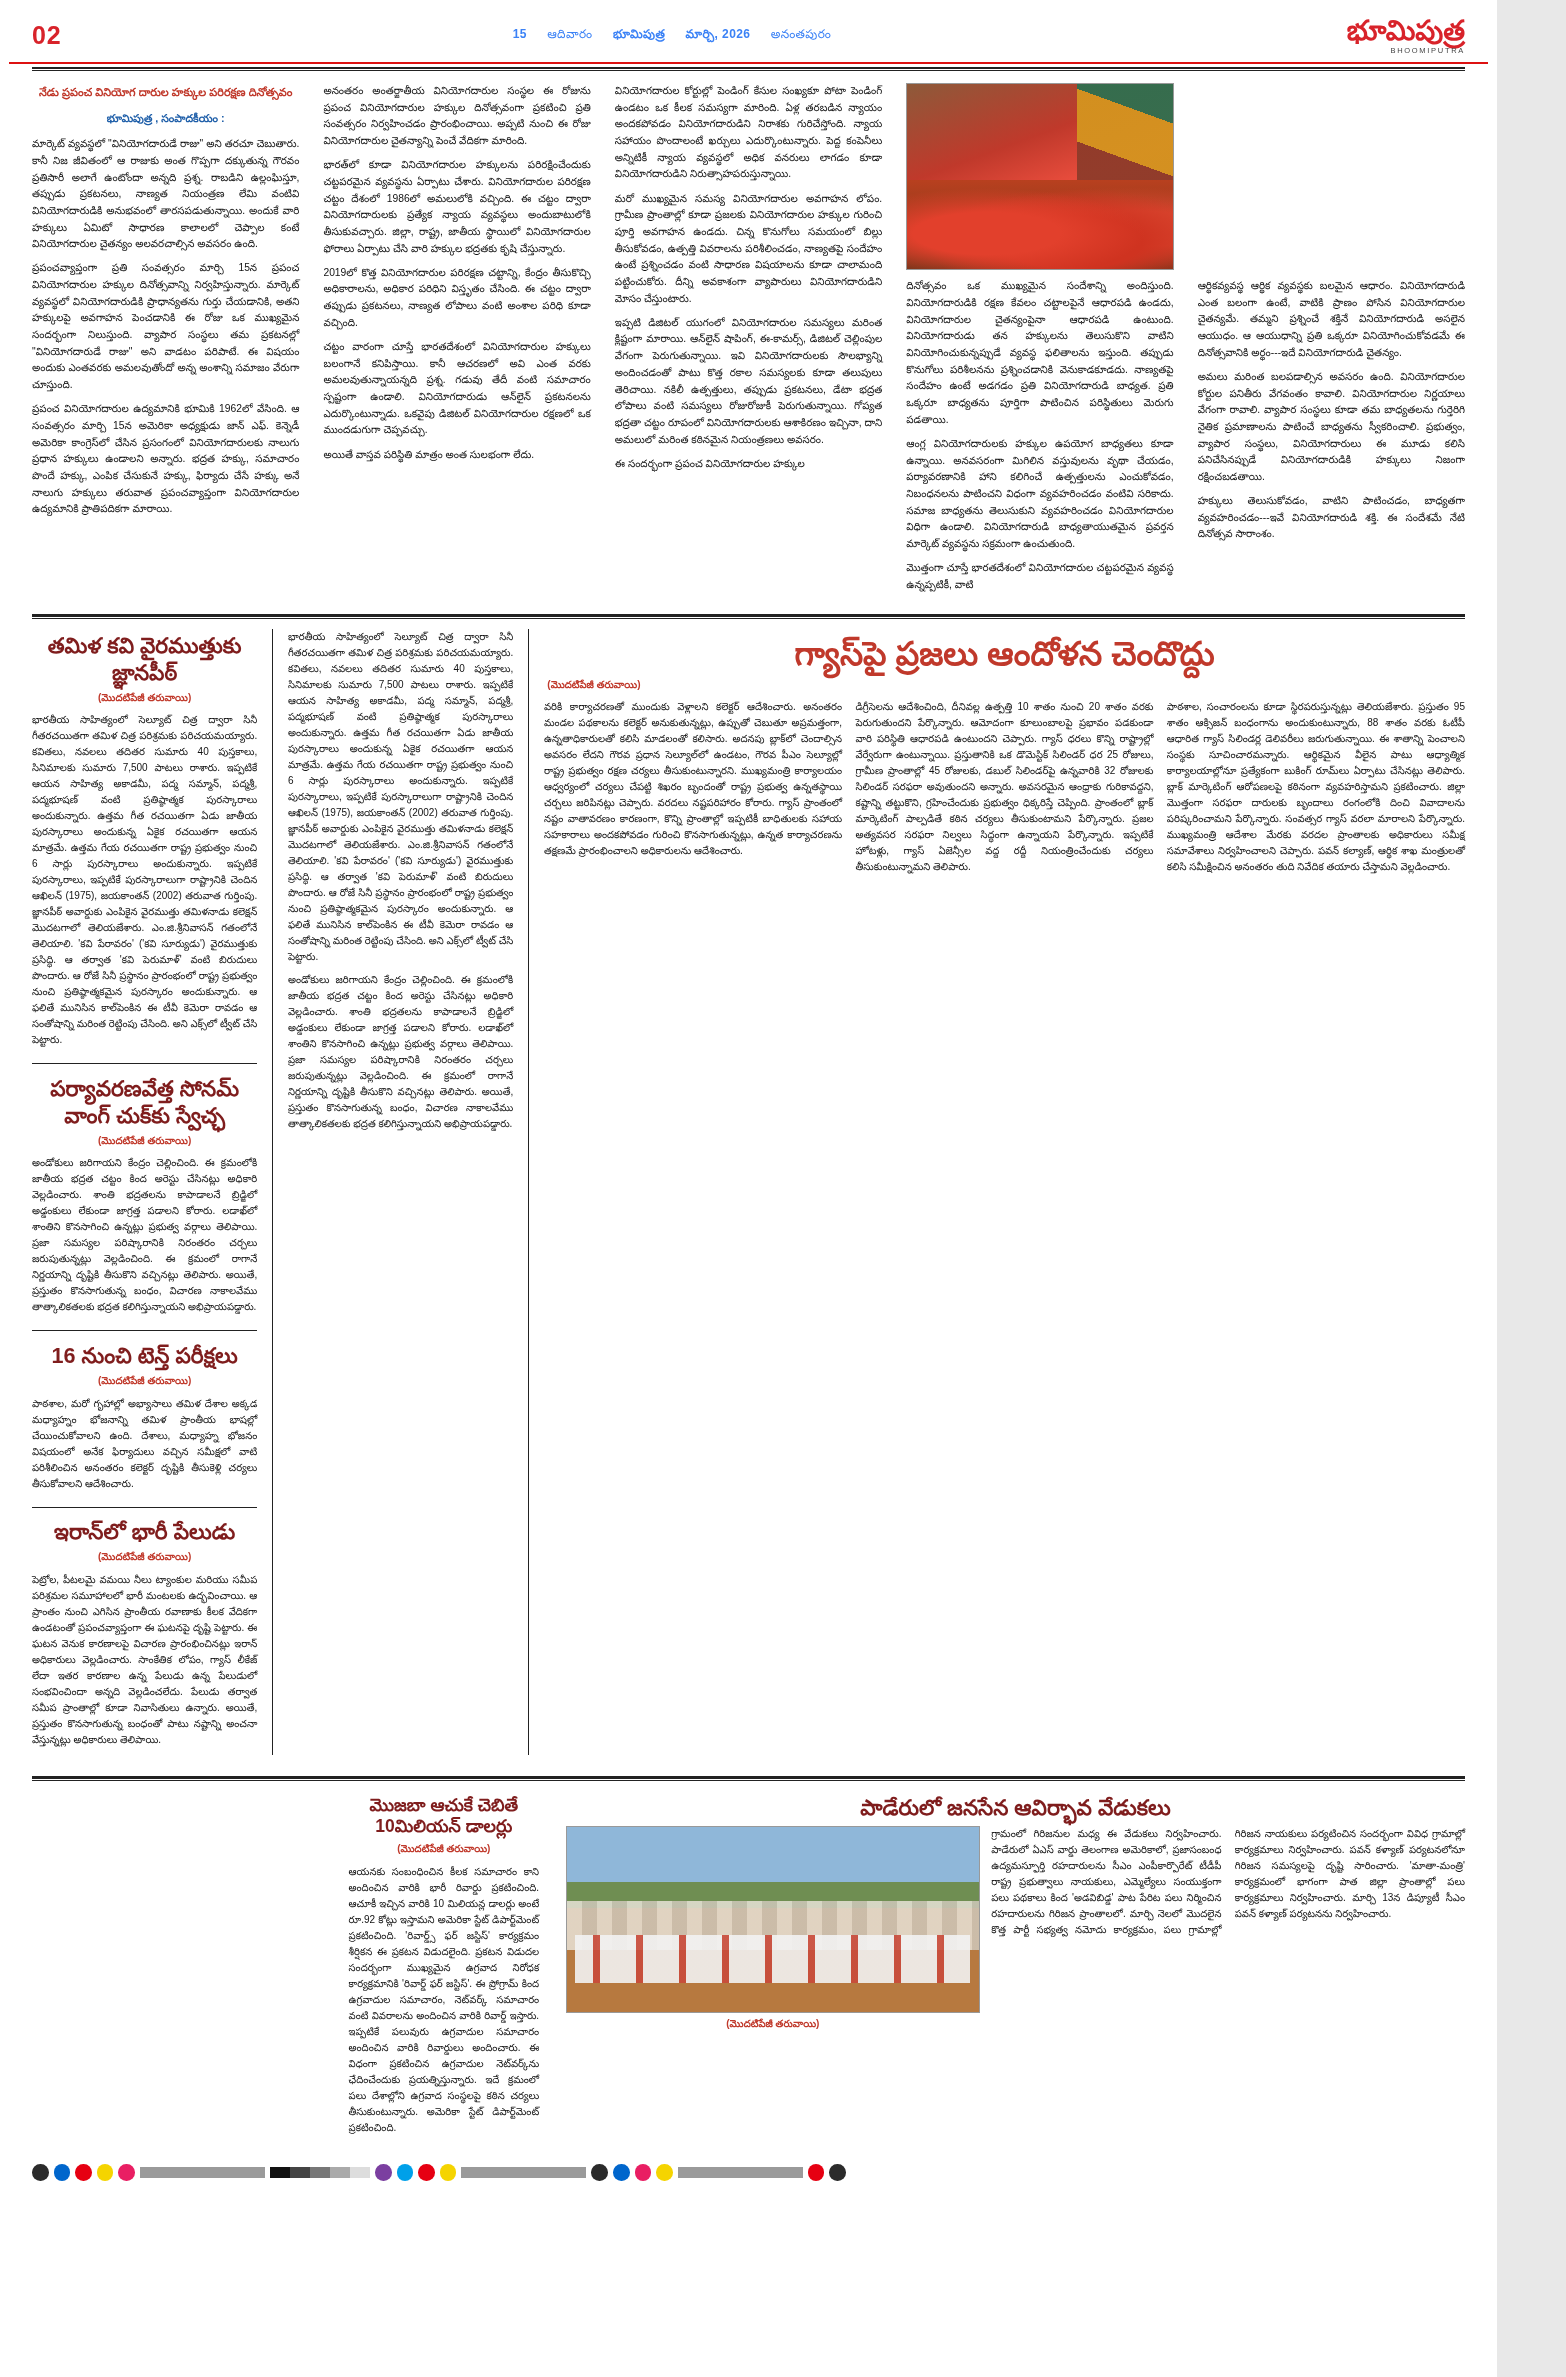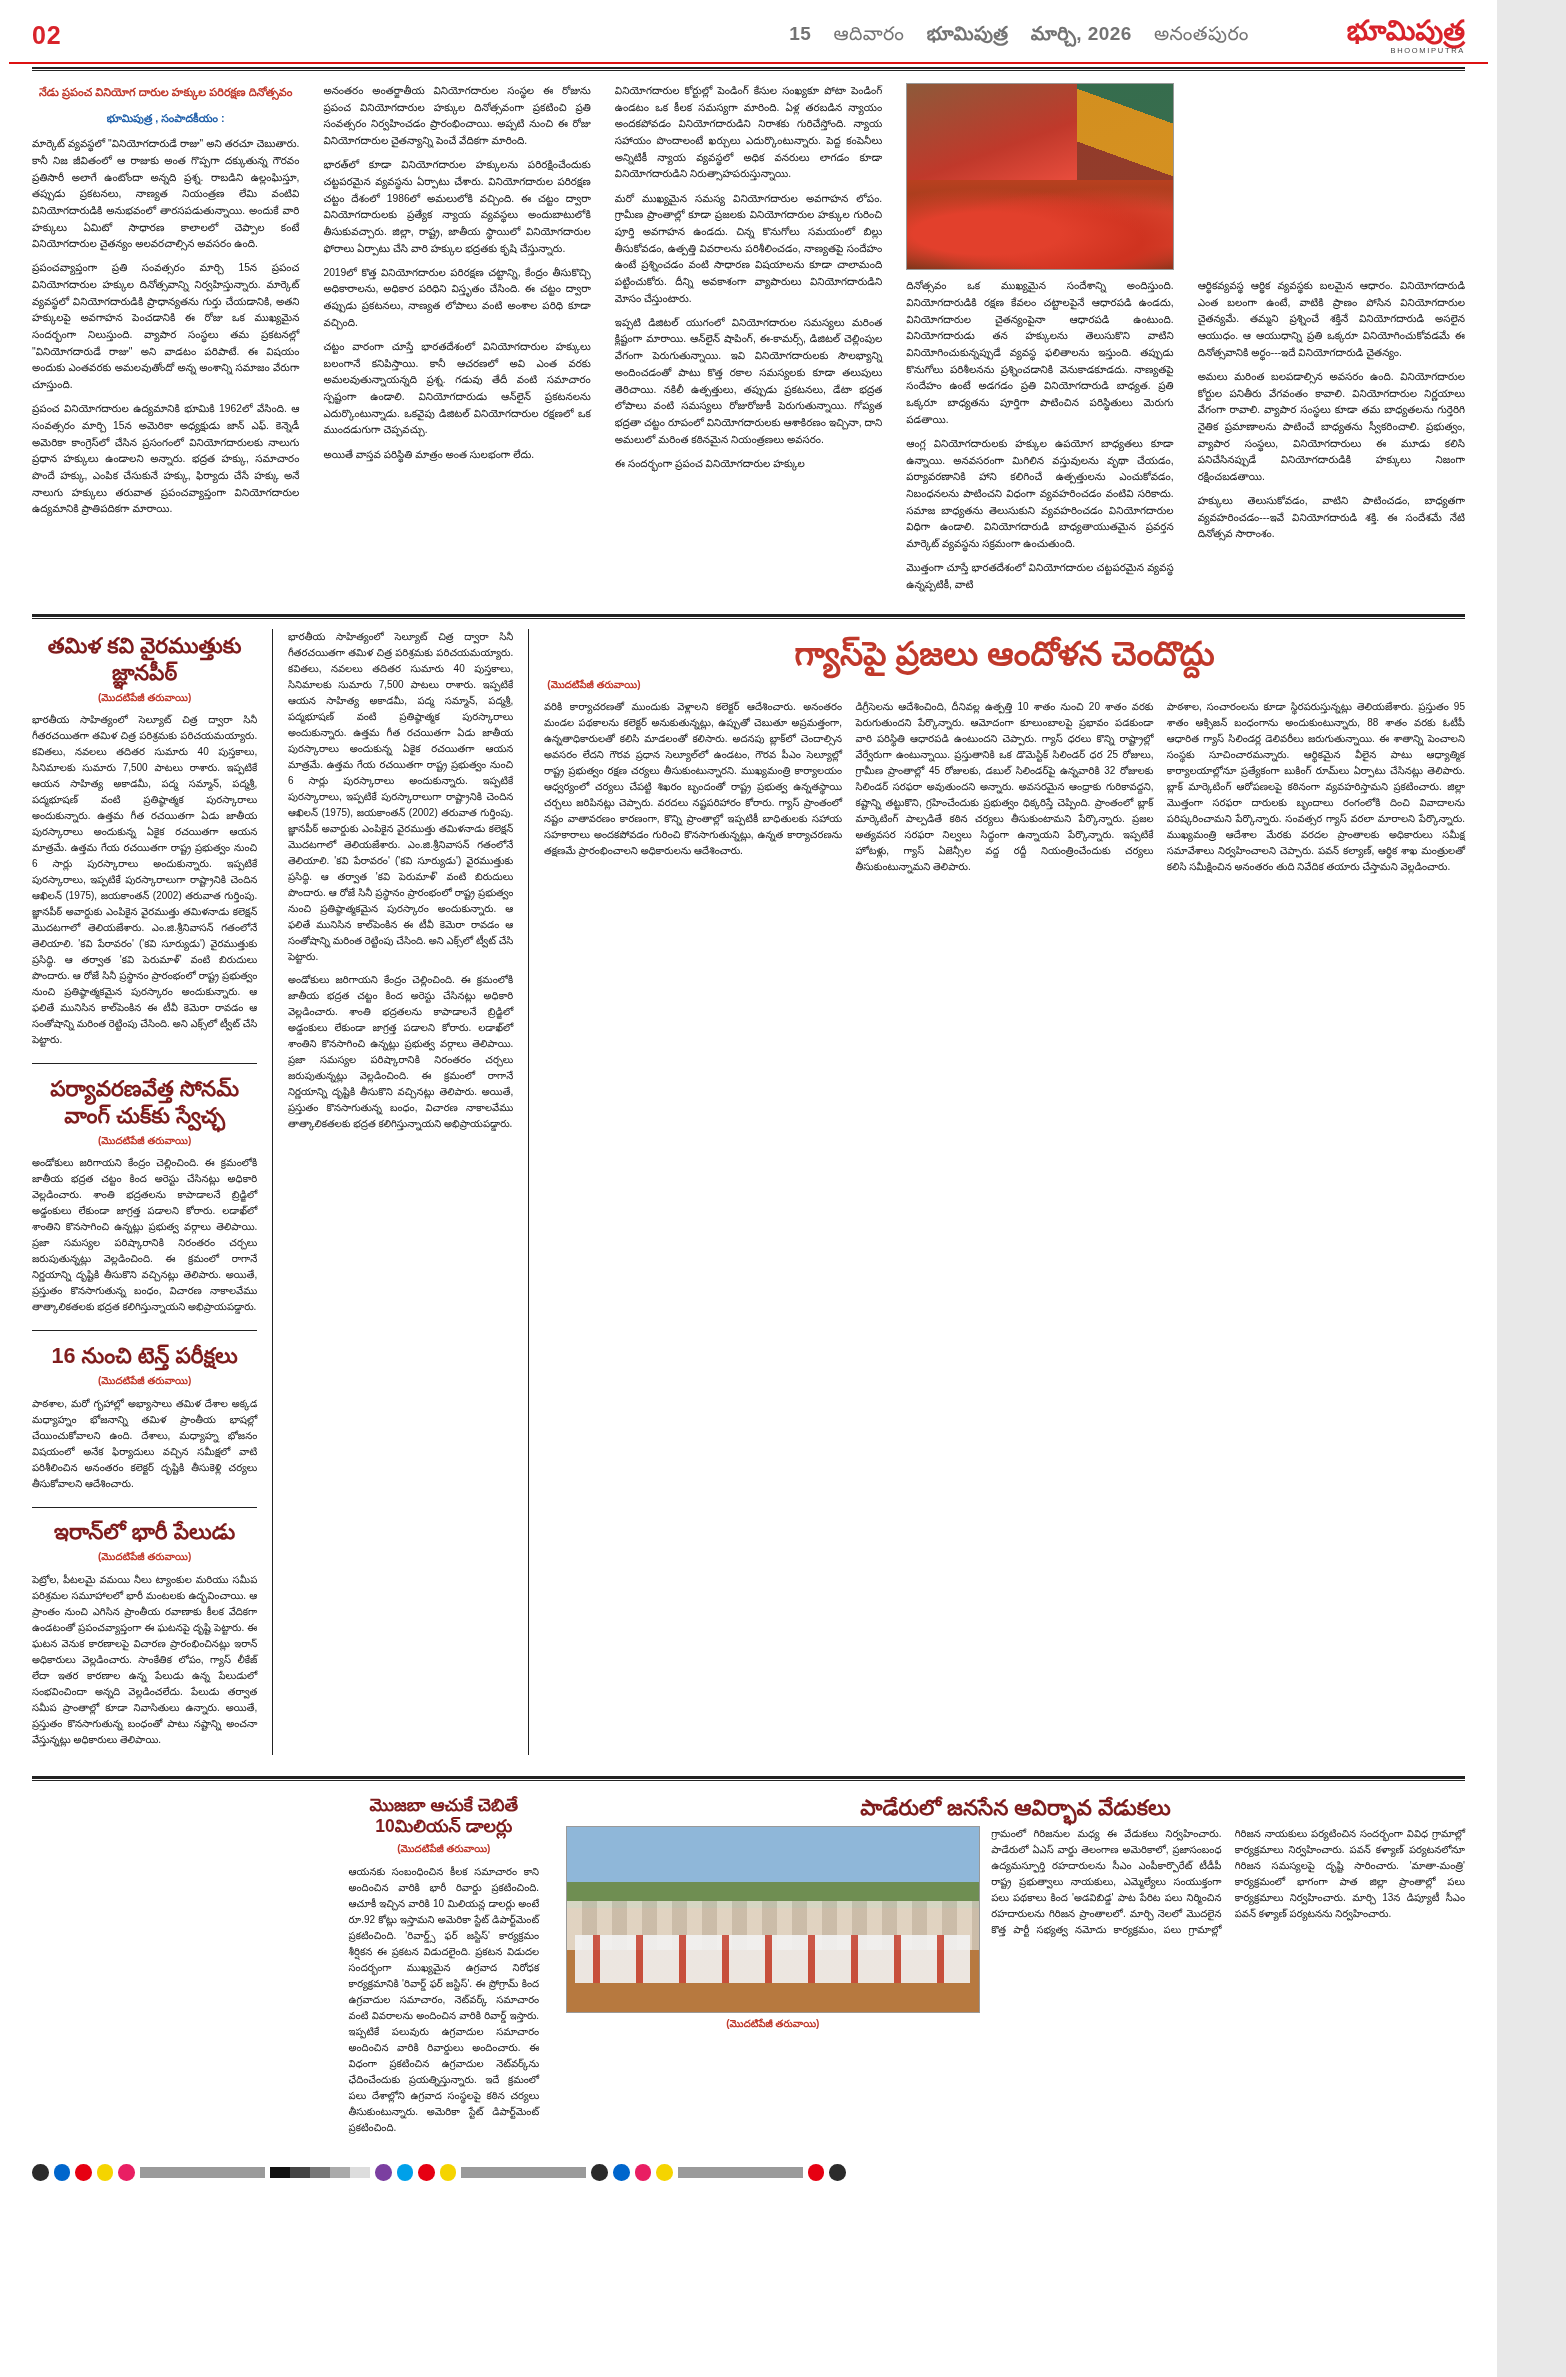--- a/index.html
+++ b/index.html
@@ -28,23 +28,23 @@
   }
   .pageno {
     color:#d8232a;
     font-size:25px;
     font-weight:bold;
     letter-spacing:0.8px;
     min-width:55px;
   }
   .masthead-center {
     flex:1;
-    text-align:right;
-    font-size:19px;
-    color:#737373;
+    text-align:center;
+    font-size:12px;
+    color:#3b82f6;
     letter-spacing:0.4px;
   }
   .masthead-center span { margin:0 8.3px; }
   .masthead-center .bold { font-weight:bold; }
   .brand {
     min-width:208px;
     text-align:right;
     color:#d8232a;
     font-size:28px;
     font-weight:bold;

